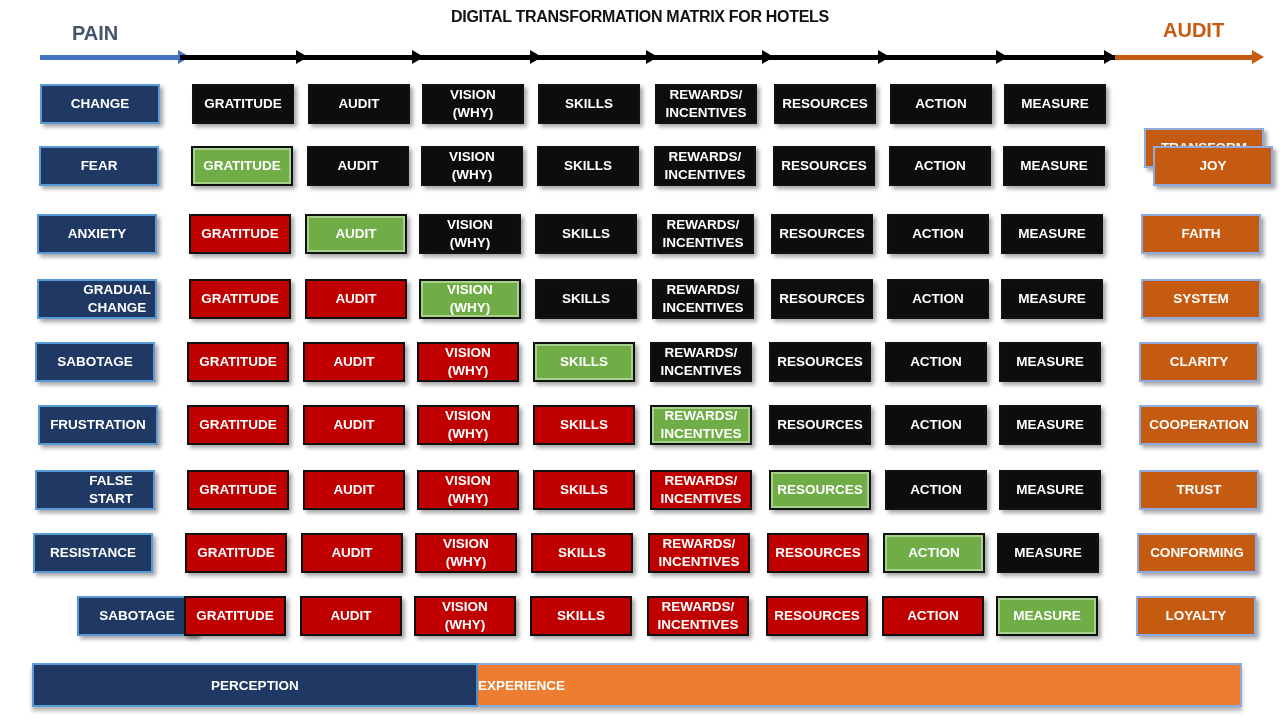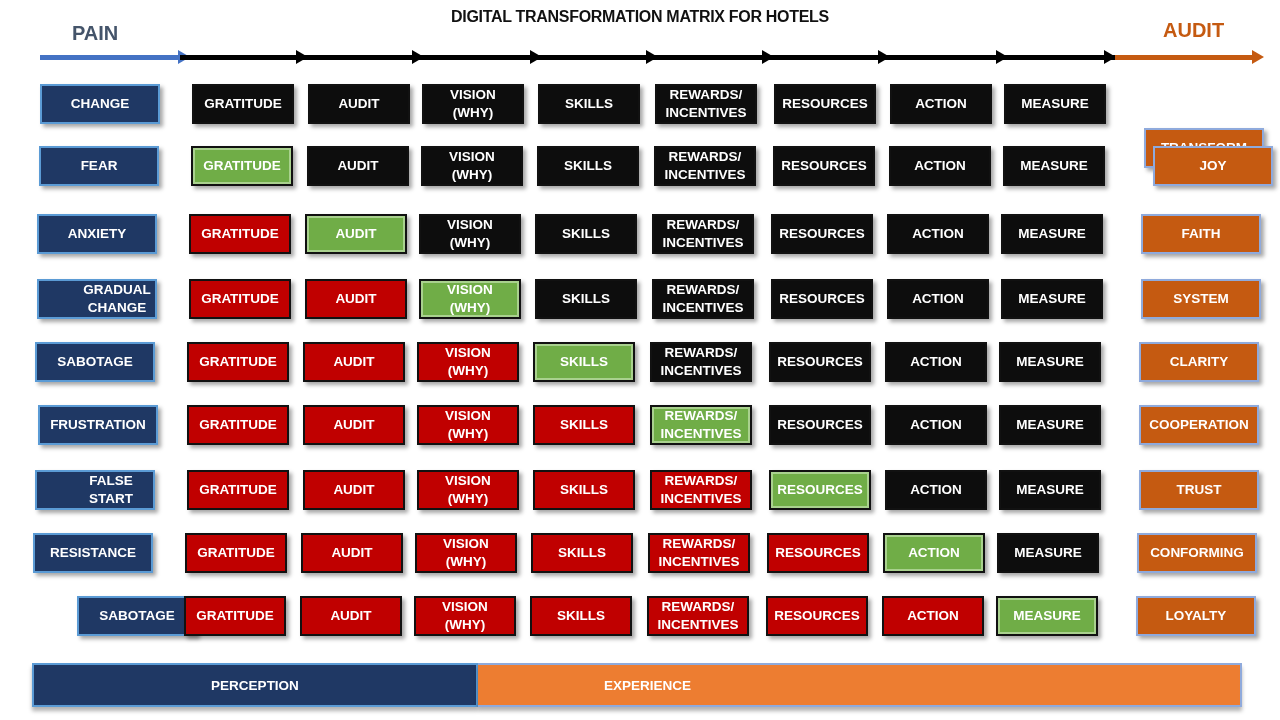--- a/index.html
+++ b/index.html
@@ -17,21 +17,21 @@
   .row { position:absolute; left:0; width:1236px; height:44px; }
   .box { position:absolute; height:40px; display:flex; align-items:center; justify-content:center; text-align:center; color:#fff; font-weight:bold; font-size:13.5px; line-height:18px; box-sizing:border-box; box-shadow:3px 3px 4px rgba(0,0,0,0.35); }
   .pain { background:#1f3864; border:2px solid #5b9bd5; width:120px; }
   .power { background:#c55a11; border:2px solid #8faadc; width:120px; }
   .cell { width:102px; border:2px solid #111; }
   .cell.black { background:#0d0d0d; }
   .cell.red { background:#c00000; }
   .cell.green { background:#70ad47; border:2px solid #111; outline:2px solid #a9d18e; outline-offset:-4px; }
   .bottom { position:absolute; top:663px; height:44px; display:flex; align-items:center; color:#fff; font-weight:bold; font-size:13.5px; box-sizing:border-box; box-shadow:0 4px 4px rgba(0,0,0,0.3); }
   .perception { left:32px; width:446px; background:#1f3864; border:2px solid #5b9bd5; justify-content:center; }
-  .experience { left:478px; width:764px; background:#ed7d31; border:2px solid #8faadc; border-left:none; padding-left:126px; }
+  .experience { left:478px; width:764px; background:#ed7d31; border:2px solid #8faadc; border-left:none; }
 </style>
 </head>
 <body>
 
 <div class="title">DIGITAL TRANSFORMATION MATRIX FOR HOTELS</div>
 <div class="pain-label">PAIN</div>
 <div class="power-label">AUDIT</div>
 
 <div class="arrowline seg-blue"></div>
 <div class="head blue" style="left:178px"></div>

